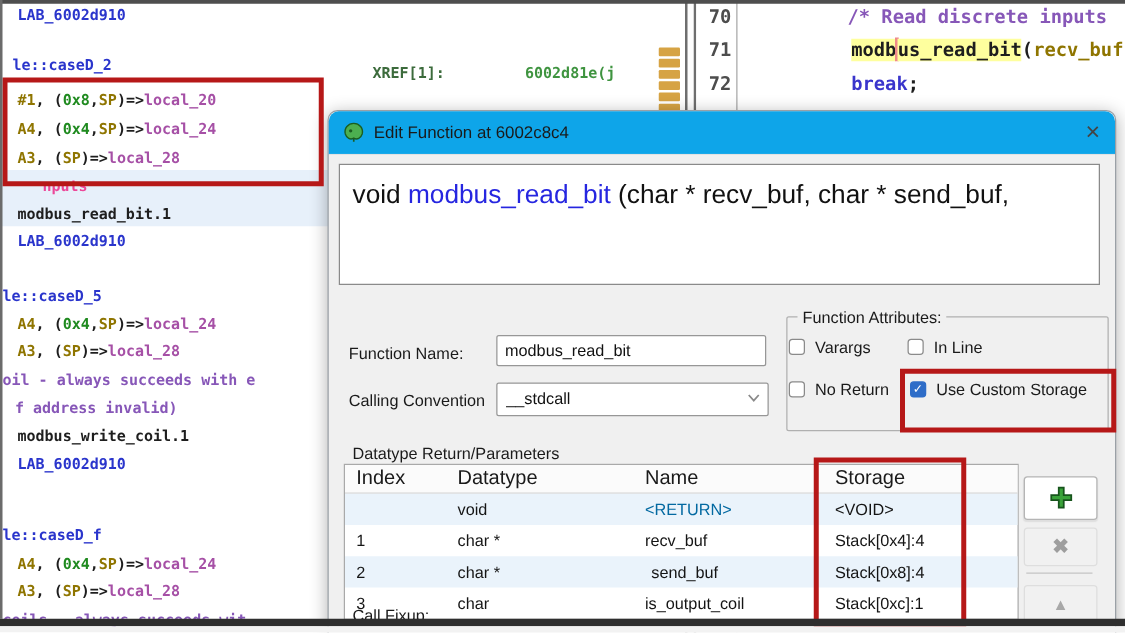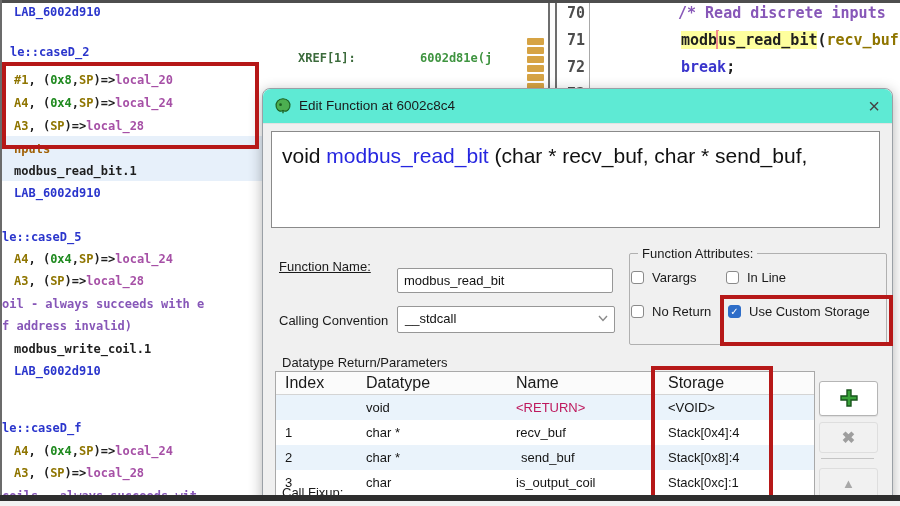--- a/index.html
+++ b/index.html
@@ -20,21 +20,21 @@
          font-family:"DejaVu Sans Mono",monospace;font-size:15px;font-weight:bold;white-space:pre;}
   .d-num{position:absolute;left:0;top:0;width:28px;text-align:right;color:#4d4d4d;}
   .d-code{position:absolute;top:0;}
   .hl{background:#feff9e;}
   .cursor{display:inline-block;width:3px;height:19px;background:#ef8a8a;vertical-align:text-bottom;margin:0 -1px;}
   
   .redbox{position:absolute;border:4px solid #b61818;z-index:40;pointer-events:none;}
   
   .dialog{position:absolute;left:262px;top:88px;width:629px;height:418px;background:#f0f0f0;
           border:1px solid #9aa0a6;border-radius:8px 8px 0 0;box-shadow:0 3px 14px rgba(0,0,0,.30);z-index:10;}
-  .titlebar{position:absolute;left:0;top:0;width:100%;height:34px;background:#5eead4;
+  .titlebar{position:absolute;left:0;top:0;width:100%;height:34px;background:#0ea5e9;
             border-bottom:1px solid #e2e2e2;border-radius:8px 8px 0 0;}
   .title-icon{position:absolute;left:11px;top:8px;width:18px;height:18px;}
   .title-text{position:absolute;left:36px;top:0;line-height:34px;font-size:13.5px;color:#1a1a1a;}
   .close-x{position:absolute;right:12px;top:0;line-height:34px;font-size:20px;color:#444;cursor:default;}
   .sigbox{position:absolute;left:8px;top:42px;width:609px;height:97px;background:#fff;
           border:1px solid #8a8a8a;font-size:21px;line-height:36px;color:#111;padding:6px 0 0 10px;box-sizing:border-box;}
   .sig-name{color:#2626e0;}
   .dlabel{position:absolute;font-size:13px;color:#1a1a1a;}
   .txt{position:absolute;height:25px;width:216px;border:1px solid #979797;background:#fff;
        font-family:"Liberation Sans",sans-serif;font-size:13px;color:#111;padding:0 6px;box-sizing:border-box;border-radius:2px;}
@@ -47,21 +47,21 @@
   .cbbox{position:absolute;left:0;top:0;width:13px;height:13px;background:#fff;border:1px solid #8a8a8a;
          border-radius:3px;box-sizing:border-box;}
   .cbbox.checked{background:#2e6dc8;border-color:#2e6dc8;color:#fff;font-size:10px;line-height:12px;text-align:center;}
   .cblabel{position:absolute;left:21px;top:-1px;font-size:13px;color:#1a1a1a;white-space:nowrap;}
   .ptable{position:absolute;left:12px;top:282px;width:538px;background:#fff;border:1px solid #a9a9a9;}
   .thead{position:relative;height:22px;border-bottom:1px solid #d4d4d4;background:#fbfbfb;}
   .trow{position:relative;height:25px;font-size:13px;color:#151515;}
   .tcell{position:absolute;top:0;line-height:25px;white-space:nowrap;}
   .thead .tcell{line-height:22px;color:#1a1a1a;}
   .alt{background:#eaf3fb;}
-  .muted{color:#be185d;}
+  .muted{color:#0369a1;}
   .sidebtn{position:absolute;left:556px;width:57px;border-radius:3px;text-align:center;}
   .btn-add{top:292px;height:33px;background:#fff;border:1px solid #b5b5b5;box-shadow:0 1px 1px rgba(0,0,0,.08);}
   .btn-del{top:333px;height:29px;background:#f1f1f1;border:1px solid #dedede;
            color:#9e9e9e;font-size:16px;font-weight:bold;line-height:29px;}
   .btn-up{top:379px;height:30px;background:#f1f1f1;border:1px solid #dedede;
           color:#a8a8a8;font-size:13px;line-height:30px;}
   .btn-divider{position:absolute;left:558px;top:369px;width:53px;height:1px;background:#c4c4c4;}
   
   .frame{position:absolute;pointer-events:none;z-index:99;}
   .f-top{left:0;top:0;width:900px;height:3px;background:#4e4e4e;}
@@ -75,28 +75,28 @@
 <div class="screen">
 
   <div class="listing">
     <div class="sel-band" id="sel-band" style="top: 136px; height: 45px; background: rgb(231, 240, 250);"></div>
     <div id="listing-lines">
         <div class="code-line" style="left: 14px; top: 2px;"><span style="color: rgb(42, 53, 204);">LAB_6002d910</span></div>
         <div class="code-line" style="left: 10px; top: 42px;"><span style="color: rgb(42, 53, 204);">le::caseD_2</span></div>
         <div class="code-line" style="left: 14px; top: 70px;"><span style="color: rgb(143, 117, 0);">#1</span><span style="color: rgb(30, 30, 30);">, (</span><span style="color: rgb(31, 138, 31);">0x8</span><span style="color: rgb(30, 30, 30);">,</span><span style="color: rgb(143, 117, 0);">SP</span><span style="color: rgb(30, 30, 30);">)=&gt;</span><span style="color: rgb(166, 80, 166);">local_20</span></div>
         <div class="code-line" style="left: 14px; top: 93px;"><span style="color: rgb(143, 117, 0);">A4</span><span style="color: rgb(30, 30, 30);">, (</span><span style="color: rgb(31, 138, 31);">0x4</span><span style="color: rgb(30, 30, 30);">,</span><span style="color: rgb(143, 117, 0);">SP</span><span style="color: rgb(30, 30, 30);">)=&gt;</span><span style="color: rgb(166, 80, 166);">local_24</span></div>
         <div class="code-line" style="left: 14px; top: 116px;"><span style="color: rgb(143, 117, 0);">A3</span><span style="color: rgb(30, 30, 30);">, (</span><span style="color: rgb(143, 117, 0);">SP</span><span style="color: rgb(30, 30, 30);">)=&gt;</span><span style="color: rgb(166, 80, 166);">local_28</span></div>
-        <div class="code-line" style="left: 14px; top: 139px;"><span style="color: #a16207;">nputs</span></div>
+        <div class="code-line" style="left: 14px; top: 139px;"><span style="color: #ec4899; margin-left: 20px;">nputs</span></div>
         <div class="code-line" style="left: 14px; top: 161px;"><span style="color: rgb(30, 30, 30);">modbus_read_bit.1</span></div>
         <div class="code-line" style="left: 14px; top: 183px;"><span style="color: rgb(42, 53, 204);">LAB_6002d910</span></div>
         <div class="code-line" style="left: 2px; top: 227px;"><span style="color: rgb(42, 53, 204);">le::caseD_5</span></div>
         <div class="code-line" style="left: 14px; top: 249px;"><span style="color: rgb(143, 117, 0);">A4</span><span style="color: rgb(30, 30, 30);">, (</span><span style="color: rgb(31, 138, 31);">0x4</span><span style="color: rgb(30, 30, 30);">,</span><span style="color: rgb(143, 117, 0);">SP</span><span style="color: rgb(30, 30, 30);">)=&gt;</span><span style="color: rgb(166, 80, 166);">local_24</span></div>
         <div class="code-line" style="left: 14px; top: 271px;"><span style="color: rgb(143, 117, 0);">A3</span><span style="color: rgb(30, 30, 30);">, (</span><span style="color: rgb(143, 117, 0);">SP</span><span style="color: rgb(30, 30, 30);">)=&gt;</span><span style="color: rgb(166, 80, 166);">local_28</span></div>
         <div class="code-line" style="left: 2px; top: 294px;"><span style="color: rgb(135, 87, 184);">oil - always succeeds with e</span></div>
-        <div class="code-line" style="left: 2px; top: 316px;"><span style="color: rgb(135, 87, 184);">f address invalid)</span></div>
+        <div class="code-line" style="left: 12px; top: 316px;"><span style="color: rgb(135, 87, 184);">f address invalid)</span></div>
         <div class="code-line" style="left: 14px; top: 339px;"><span style="color: rgb(30, 30, 30);">modbus_write_coil.1</span></div>
         <div class="code-line" style="left: 14px; top: 361px;"><span style="color: rgb(42, 53, 204);">LAB_6002d910</span></div>
         <div class="code-line" style="left: 2px; top: 418px;"><span style="color: rgb(42, 53, 204);">le::caseD_f</span></div>
         <div class="code-line" style="left: 14px; top: 441px;"><span style="color: rgb(143, 117, 0);">A4</span><span style="color: rgb(30, 30, 30);">, (</span><span style="color: rgb(31, 138, 31);">0x4</span><span style="color: rgb(30, 30, 30);">,</span><span style="color: rgb(143, 117, 0);">SP</span><span style="color: rgb(30, 30, 30);">)=&gt;</span><span style="color: rgb(166, 80, 166);">local_24</span></div>
         <div class="code-line" style="left: 14px; top: 463px;"><span style="color: rgb(143, 117, 0);">A3</span><span style="color: rgb(30, 30, 30);">, (</span><span style="color: rgb(143, 117, 0);">SP</span><span style="color: rgb(30, 30, 30);">)=&gt;</span><span style="color: rgb(166, 80, 166);">local_28</span></div>
         <div class="code-line" style="left: 2px; top: 486px;"><span style="color: rgb(135, 87, 184);">coils - always succeeds wit</span></div>
       </div>
     <div class="code-line" id="xref-label" style="left: 298px; top: 48px; color: rgb(60, 107, 60);">XREF[1]:</div>
     <div class="code-line" id="xref-address" style="left: 420px; top: 48px; color: rgb(63, 148, 64);">6002d81e(j</div>
     <div id="listing-markers">
@@ -131,21 +131,21 @@
         <path d="M8 12 L8 14.5" stroke="#1b5e20" stroke-width="1.2"></path>
       </svg>
       <span class="title-text">Edit Function at 6002c8c4</span>
       <span class="close-x">×</span>
     </div>
 
     <div class="sigbox">
       <span>void </span><span class="sig-name">modbus_read_bit</span><span> (char * recv_buf, char * send_buf,</span><br>
     </div>
 
-    <div class="dlabel" style="left:16px;top:170px;text-decoration:underline;">Function Name:</div>
+    <div class="dlabel" style="left:16px;top:186px;">Function Name:</div>
     <input class="txt" style="left: 134px; top: 179px;" value="modbus_read_bit">
 
     <div class="dlabel" style="left:16px;top:224px;">Calling Convention</div>
     <div class="combo" style="left:134px;top:217px;">
       <span>__stdcall</span>
       <svg width="10" height="7" viewBox="0 0 10 7">
         <polyline points="1,1 5,5.5 9,1" fill="none" stroke="#8a8a8a" stroke-width="1.4"></polyline>
       </svg>
     </div>
 

